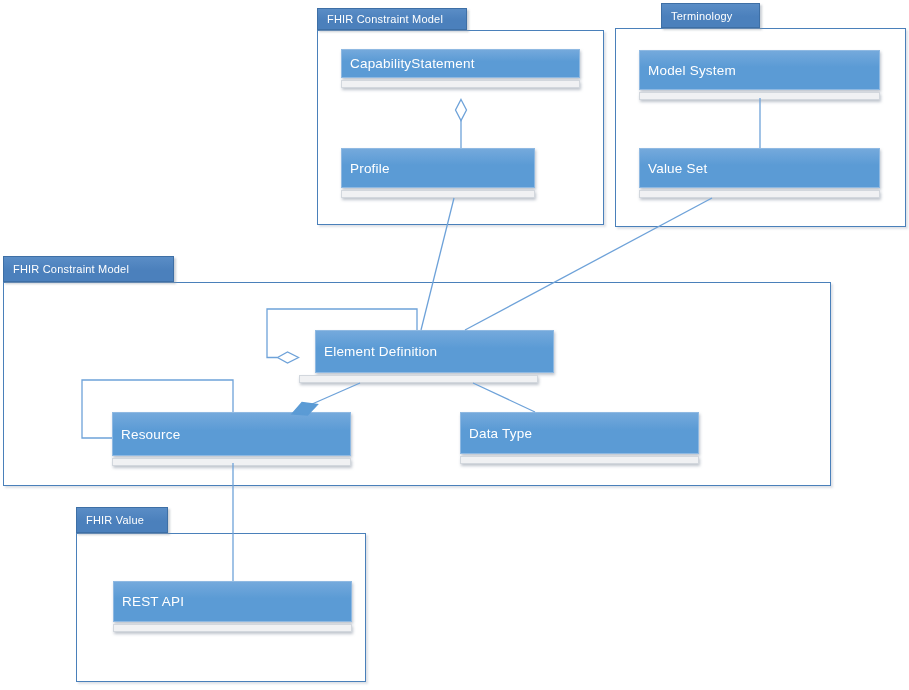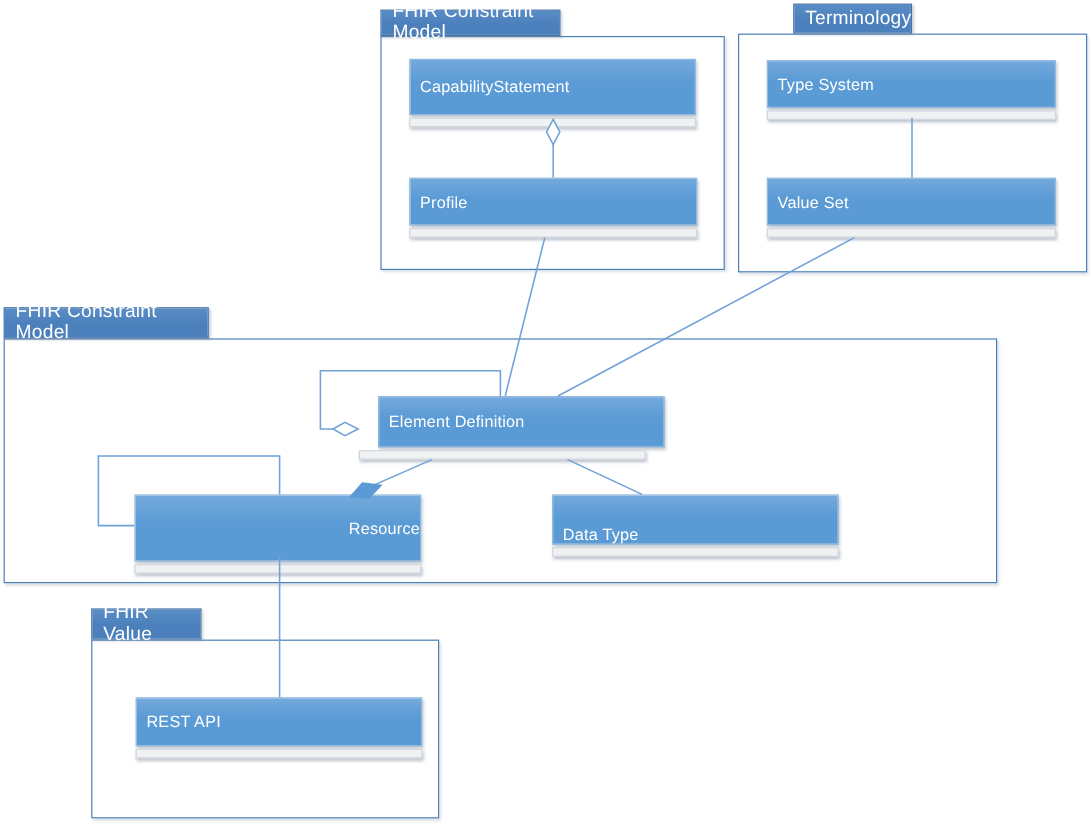--- a/index.html
+++ b/index.html
@@ -16,21 +16,21 @@
   html,body{margin:0;padding:0;background:#ffffff;}
   #canvas{
     position:relative;width:909px;height:690px;background:#ffffff;overflow:hidden;
     font-family:"Liberation Sans","DejaVu Sans",sans-serif;
   }
   
   .pkg-tab{
     position:absolute;z-index:2;box-sizing:border-box;
     background:linear-gradient(180deg,#5a8dc6 0%,var(--tab-fill) 55%);
     border:1px solid var(--tab-border);
-    color:var(--text);font-size:16px;letter-spacing:.2px;
+    color:var(--text);font-size:11px;letter-spacing:.2px;
     display:flex;align-items:center;padding-left:9px;
     box-shadow:1.5px 1.5px 2px rgba(140,150,165,.45);
   }
   .pkg-body{
     position:absolute;z-index:1;box-sizing:border-box;background:#ffffff;
     border:1px solid var(--package-border);
     box-shadow:1.5px 2px 2px rgba(160,170,185,.35);
   }
   
   .cls{position:absolute;z-index:3;filter:drop-shadow(1.5px 2px 1.5px rgba(125,138,155,.5));}
@@ -49,27 +49,27 @@
   #connectors{position:absolute;left:0;top:0;z-index:5;pointer-events:none;}
   
   #tab-constraint{left:317px;top:8px;width:150px;height:22px;}
   #body-constraint{left:317px;top:30px;width:287px;height:195px;}
   #tab-terminology{left:615px;top:3px;width:99px;height:25px;margin-left:46px;}
   #body-terminology{left:615px;top:28px;width:291px;height:199px;}
   #tab-information{left:3px;top:256px;width:171px;height:26px;}
   #body-information{left:3px;top:282px;width:828px;height:204px;}
   #tab-usage{left:76px;top:507px;width:92px;height:26px;}
   #body-usage{left:76px;top:533px;width:290px;height:149px;}
-  #cls-capability{left:341px;top:49px;width:239px;}   #cls-capability .cls-main{height:47px;}
-  #cls-profile{left:341px;top:148px;width:240px;}     #cls-profile .cls-main{height:40px;}
+  #cls-capability{left:341px;top:49px;width:239px;}   #cls-capability .cls-main{height:29px;}
+  #cls-profile{left:341px;top:148px;width:194px;}     #cls-profile .cls-main{height:40px;}
   #cls-codesystem{left:639px;top:50px;width:241px;}   #cls-codesystem .cls-main{height:40px;}
   #cls-valueset{left:639px;top:148px;width:241px;}    #cls-valueset .cls-main{height:40px;}
   #cls-elementdef{left:299px;top:330px;width:239px;}  #cls-elementdef .cls-main{height:43px;margin-left:16px;}
-  #cls-resource{left:112px;top:412px;width:239px;}    #cls-resource .cls-main{height:56px;justify-content:flex-end;}
-  #cls-datatype{left:460px;top:412px;width:239px;}    #cls-datatype .cls-main{height:42px;align-items:flex-end;}
+  #cls-resource{left:112px;top:412px;width:239px;}    #cls-resource .cls-main{height:44px;}
+  #cls-datatype{left:460px;top:412px;width:239px;}    #cls-datatype .cls-main{height:42px;}
   #cls-restapi{left:113px;top:581px;width:239px;}     #cls-restapi .cls-main{height:41px;}
 </style>
 </head>
 <body>
 
 <div id="canvas">
 
   <div class="pkg-body" id="body-constraint"></div>
   <div class="pkg-tab" id="tab-constraint">
     <span>FHIR Constraint Model</span>
@@ -99,21 +99,21 @@
 
   <div class="cls" id="cls-profile">
     <div class="cls-main">
         <span>Profile</span>
       </div>
     <div class="cls-strip"></div>
   </div>
 
   <div class="cls" id="cls-codesystem">
     <div class="cls-main">
-        <span>Type System</span>
+        <span>Model System</span>
       </div>
     <div class="cls-strip"></div>
   </div>
 
   <div class="cls" id="cls-valueset">
     <div class="cls-main">
         <span>Value Set</span>
       </div>
     <div class="cls-strip"></div>
   </div>

